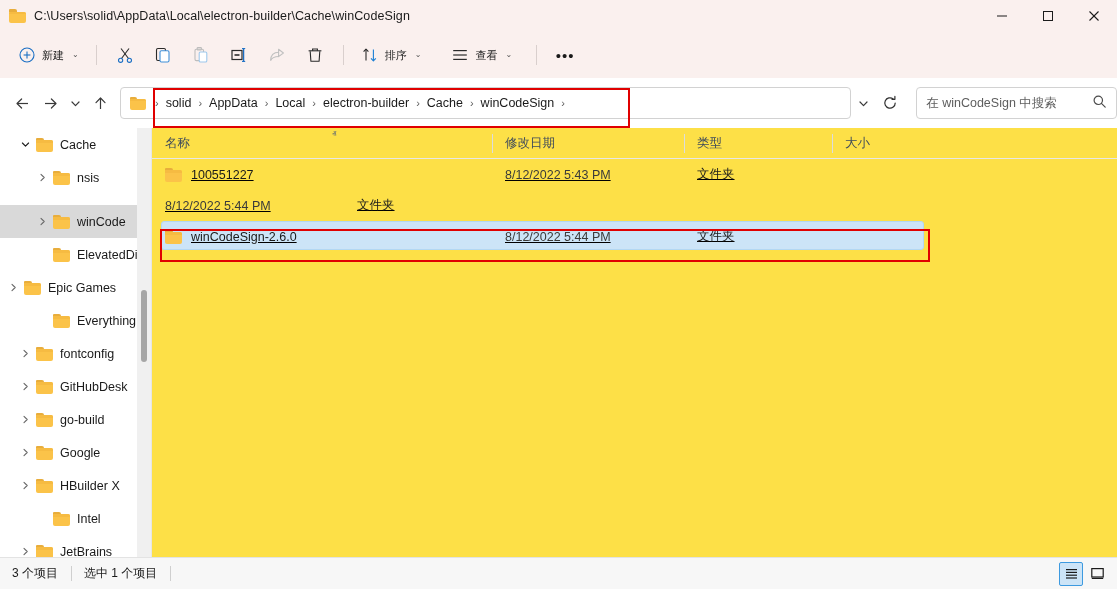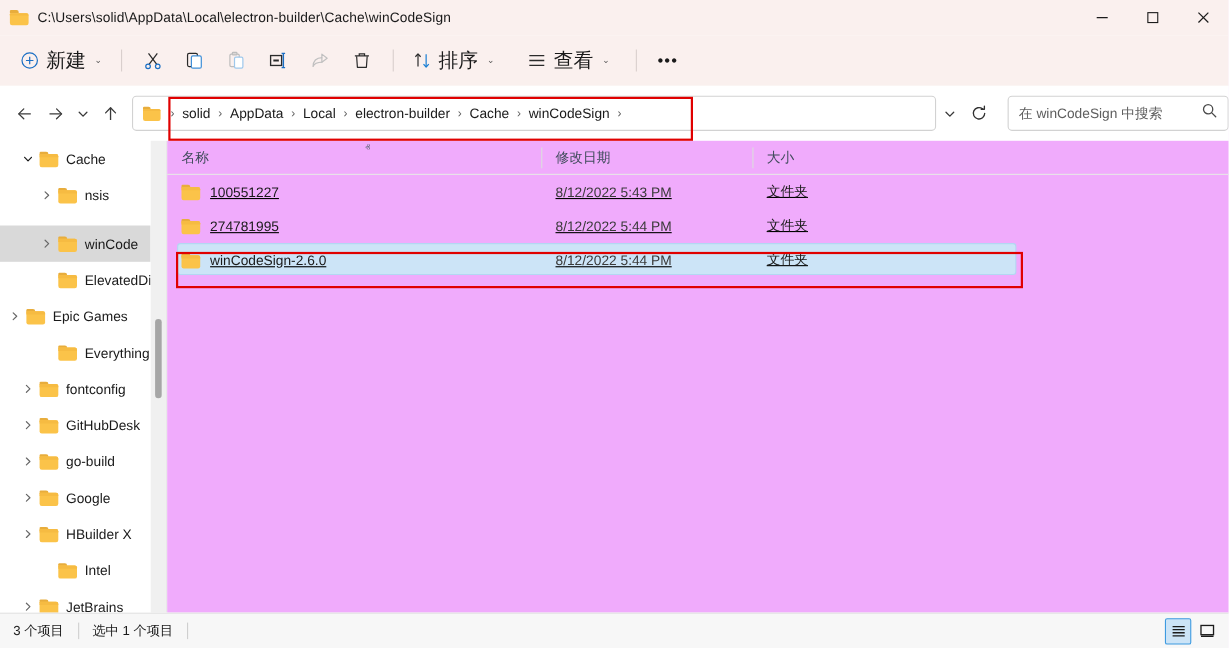--- a/index.html
+++ b/index.html
@@ -68,21 +68,21 @@
   .tbtn {
     height: 32px;
     display: flex;
     align-items: center;
     border-radius: 4px;
     padding: 0 8px;
     gap: 6px;
     color: #1b1b1b;
     white-space: nowrap;
   }
-  .tbtn .lbl { font-size: 18px; color: #1a1a1a; }
+  .tbtn .lbl { font-size: 11px; color: #1a1a1a; }
   .tbtn .caret { font-size: 8px; color: #555; margin-left: 2px; line-height: 1; }
   .tsep {
     width: 1px; height: 20px;
     background: #d9cfcd;
     margin: 0 9px;
     flex: none;
   }
   .tbtn.icononly { width: 38px; justify-content: center; padding: 0; }
   .ti { width: 18px; height: 18px; display:block; }
 
@@ -254,21 +254,21 @@
     left: 151px; top: 128px;
     width: 1px; height: 429px;
     background: #e6e6e6;
   }
 
   
   .filepane {
     position: absolute;
     left: 152px; top: 128px;
     width: 965px; height: 429px;
-    background: #f0abfc;
+    background: #fde047;
   }
   .colhdr {
     position: relative;
     height: 31px;
     display: flex;
     align-items: center;
     border-bottom: 1px solid #e7e7e7;
   }
   .col {
     font-size: 12.5px;
@@ -785,20 +785,23 @@
 
   <div class="filepane">
 
     <div class="colhdr">
       <div class="col c1">
         <span>名称</span>
         <span class="sortcaret">ⱏ</span>
       </div>
       <div class="col c2">
         <span>修改日期</span>
+      </div>
+      <div class="col c3">
+        <span>类型</span>
       </div>
       <div class="col c4">
         <span>大小</span>
       </div>
     </div>
 
     <div class="rows" id="rows-root">
         <div class="row">
           <div class="cell n1">
             <span class="rowfold">
@@ -807,29 +810,20 @@
                 <div class="body"></div>
               </div>
             </span>
             <span>100551227</span>
           </div>
           <div class="cell n2">8/12/2022 5:43 PM</div>
           <div class="cell n3">文件夹</div>
           <div class="cell n4"></div>
         </div>
         <div class="row">
-          <div class="cell n1">
-            <span class="rowfold">
-              <div class="fg">
-                <div class="tab"></div>
-                <div class="body"></div>
-              </div>
-            </span>
-            <span>274781995</span>
-          </div>
           <div class="cell n2">8/12/2022 5:44 PM</div>
           <div class="cell n3">文件夹</div>
           <div class="cell n4"></div>
         </div>
         <div class="row selected">
           <div class="rowbg"></div>
           <div class="cell n1">
             <span class="rowfold">
               <div class="fg">
                 <div class="tab"></div>

